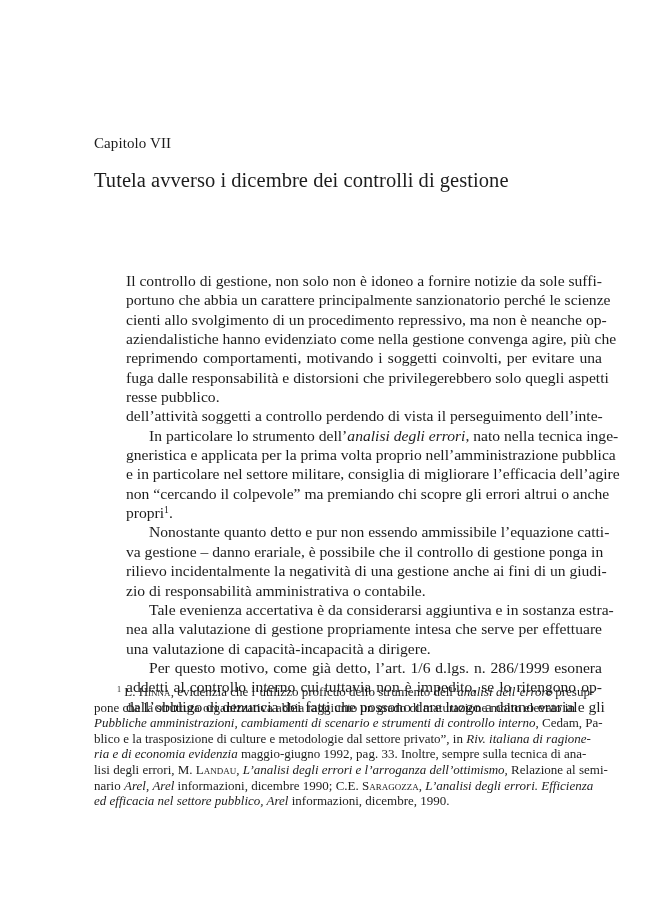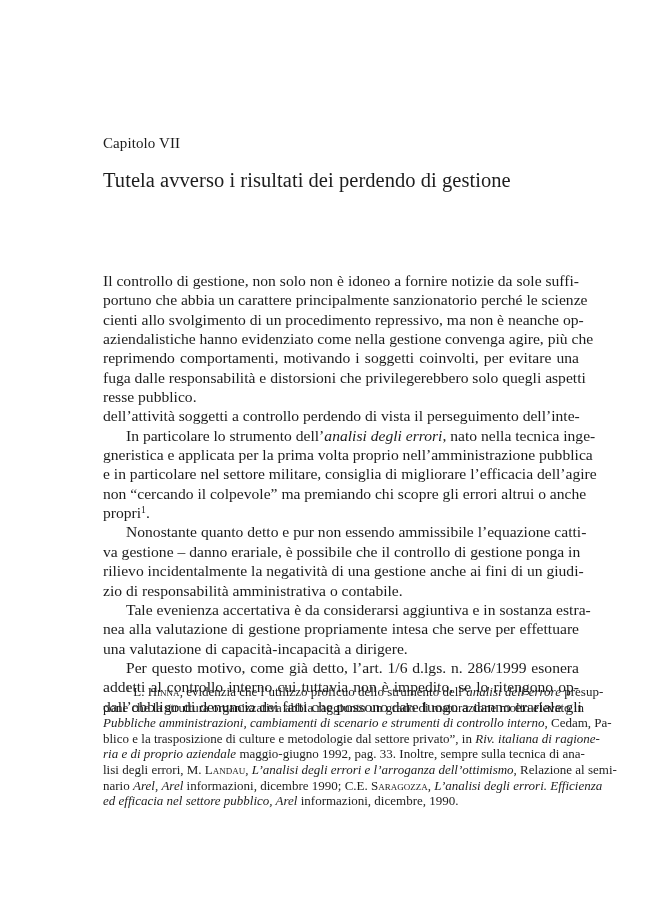--- a/index.html
+++ b/index.html
@@ -1,38 +1,38 @@
 <!DOCTYPE html>
 <html><head>
 <meta charset="utf-8">
 <style>
   html, body { margin: 0; padding: 0; }
   body {
     width: 650px; height: 917px; background: #ffffff; position: relative; overflow: hidden;
     font-family: "Liberation Serif", "DejaVu Serif", serif; color: #1c1c1c;
   }
-  .page { position: absolute; left: 12px; top: 0; width: 554px; height: 917px; }
+  .page { position: absolute; left: 3px; top: 0; width: 554px; height: 917px; }
   .col { position: absolute; left: 91px; width: 476px; }
   .chapter-label { position: absolute; left: 91px; top: 135px; font-size: 15px; letter-spacing: 0.1px; }
   .chapter-title { position: absolute; left: 91px; top: 169px; font-size: 20.5px; letter-spacing: 0.05px; margin: 0; font-weight: normal; }
-  .body-text { top: 271px; font-size: 15.6px; line-height: 19.35px; }
+  .body-text { top: 271px; font-size: 15.6px; line-height: 19.35px; margin-left: 32px; }
   .body-text p { margin: 0; text-align: justify; hyphens: manual; }
   .footnotes { top: 684px; font-size: 13px; line-height: 15.6px; }
   .sc { font-variant: small-caps; }
   sup { font-size: 0.62em; line-height: 0; vertical-align: 0.55em; }
   .line { display: block; text-align: justify; text-align-last: justify; white-space: nowrap; }
   .line.last { text-align-last: left; }
 </style>
 </head>
 <body>
 
 <div class="page">
 
   <div class="chapter-label">Capitolo VII</div>
-  <h1 class="chapter-title">Tutela avverso i risultati dei perdendo di gestione</h1>
+  <h1 class="chapter-title">Tutela avverso i dicembre dei controlli di gestione</h1>
 
   <div class="col body-text">
 
     <p>
       <span class="line">Il controllo di gestione, non solo non è idoneo a fornire notizie da sole suffi-</span>
       <span class="line">portuno che abbia un carattere principalmente sanzionatorio perché le scienze</span>
       <span class="line">cienti allo svolgimento di un procedimento repressivo, ma non è neanche op-</span>
       <span class="line">aziendalistiche hanno evidenziato come nella gestione convenga agire, più che</span>
       <span class="line">reprimendo comportamenti, motivando i soggetti coinvolti, per evitare una</span>
       <span class="line">fuga dalle responsabilità e distorsioni che privilegerebbero solo quegli aspetti</span>
@@ -67,20 +67,20 @@
       <span class="line">dall’obbligo di denuncia dei fatti che possono dare luogo a danno erariale gli</span>
     </p>
   </div>
 
   <div class="col footnotes">
     <div>
       <span class="line" style="padding-left:23px;"><sup>1</sup> <span>L. </span><span class="sc">Hinna</span><span>, evidenzia che l’utilizzo proficuo dello strumento dell’</span><i>analisi dell’errore</i><span> presup-</span></span>
       <span class="line">pone che la struttura organizzativa abbia raggiunto un grado di maturazione molto elevato in</span>
       <span class="line"><i>Pubbliche amministrazioni, cambiamenti di scenario e strumenti di controllo interno</i><span>, Cedam, Pa-</span></span>
       <span class="line"><span>blico e la trasposizione di culture e metodologie dal settore privato”, in </span><i>Riv. italiana di ragione-</i></span>
-      <span class="line"><i>ria e di proprio aziendale</i><span> maggio-giugno 1992, pag. 33. Inoltre, sempre sulla tecnica di ana-</span></span>
+      <span class="line"><i>ria e di economia evidenzia</i><span> maggio-giugno 1992, pag. 33. Inoltre, sempre sulla tecnica di ana-</span></span>
       <span class="line"><span>lisi degli errori, M. </span><span class="sc">Landau</span><span>, </span><i>L’analisi degli errori e l’arroganza dell’ottimismo</i><span>, Relazione al semi-</span></span>
       <span class="line"><span>nario </span><i>Arel</i><span>, </span><i>Arel</i><span> informazioni, dicembre 1990; C.E. </span><span class="sc">Saragozza</span><span>, </span><i>L’analisi degli errori. Efficienza</i></span>
       <span class="line last"><i>ed efficacia nel settore pubblico, Arel</i><span> informazioni, dicembre, 1990.</span></span>
     </div>
   </div>
 
 </div>
 
 </body></html>

